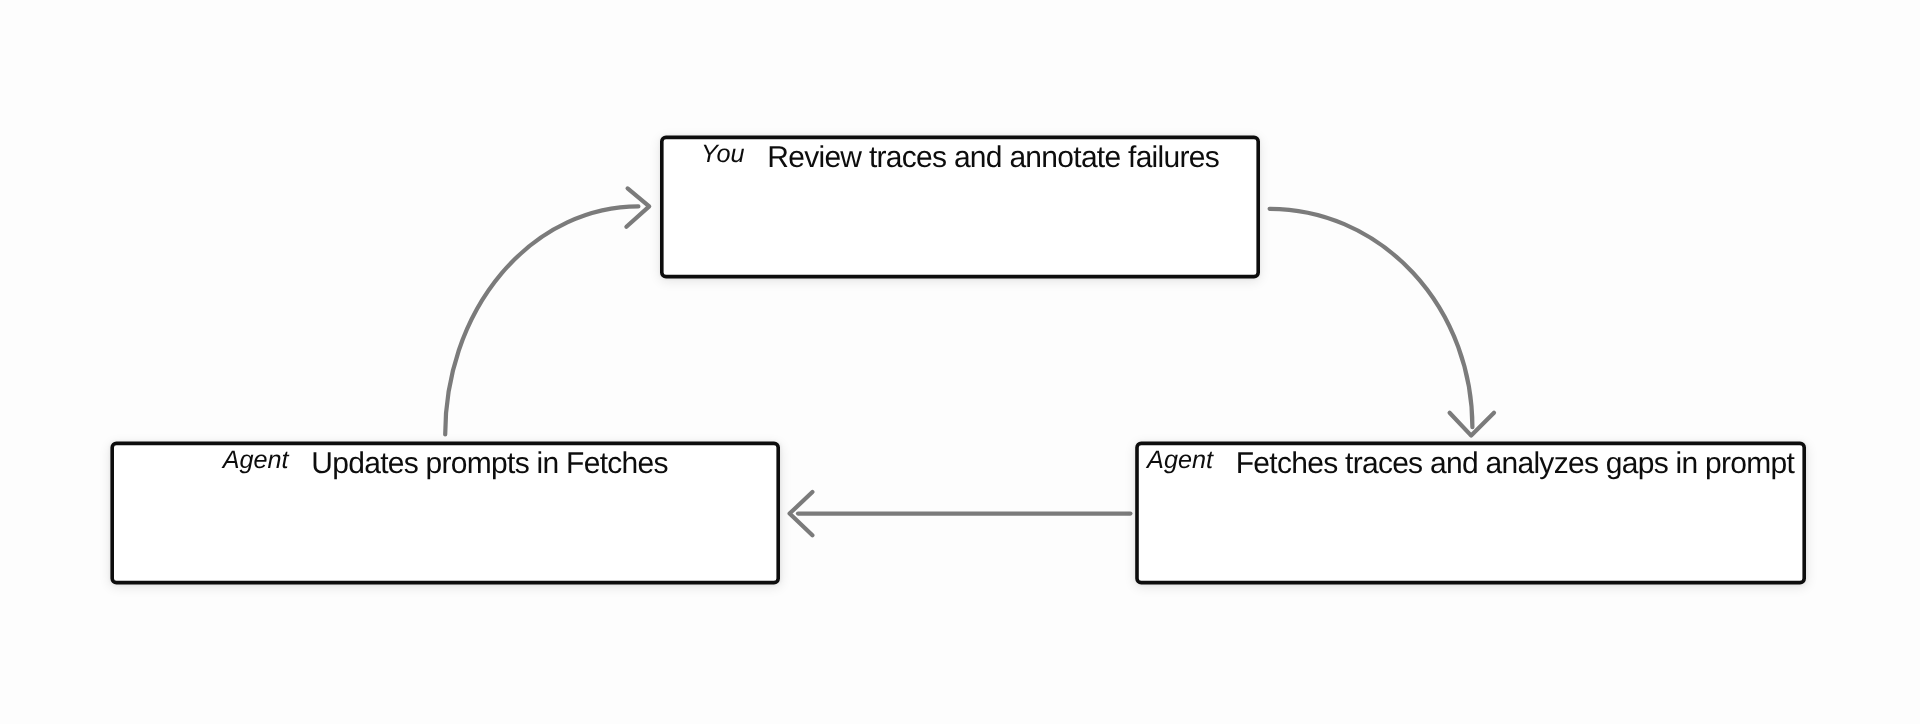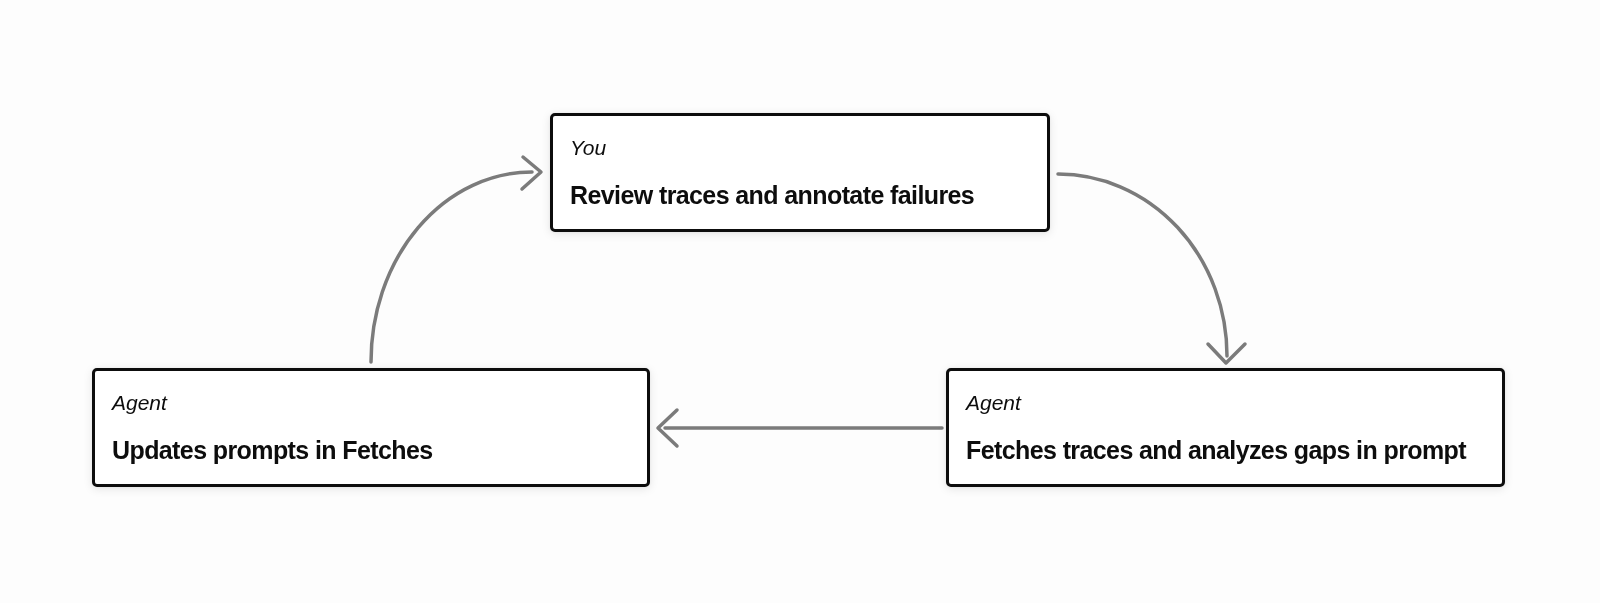--- a/index.html
+++ b/index.html
@@ -33,37 +33,37 @@
     stroke-linejoin: round;
   }
   .node {
     position: absolute;
     box-sizing: border-box;
     background: var(--box-bg, #ffffff);
     border: 3px solid var(--box-border, #0d0d0d);
     border-radius: 5px;
     box-shadow: 0 2px 10px rgba(0,0,0,0.10), 0 0 3px rgba(0,0,0,0.05);
     display: flex;
-    flex-direction: column;
+    flex-direction: row;
     justify-content: center;
     gap: 19px;
     padding: 0 17px;
     color: #0d0d0d;
   }
   .node-review { left: 550px; top: 113px; width: 500px; height: 119px; }
   .node-update { left: 92px;  top: 368px; width: 558px; height: 119px; }
   .node-fetch  { left: 946px; top: 368px; width: 559px; height: 119px; }
   .actor-label {
     font-style: italic;
     font-size: 21px;
     line-height: 1.2;
     font-weight: 400;
   }
   .node-title {
-    font-weight: 700;
+    font-weight: 400;
     font-size: 25px;
     line-height: 1.2;
     letter-spacing: -0.6px;
     white-space: nowrap;
   }
 </style>
 </head>
 <body>
 
 <div class="canvas">

